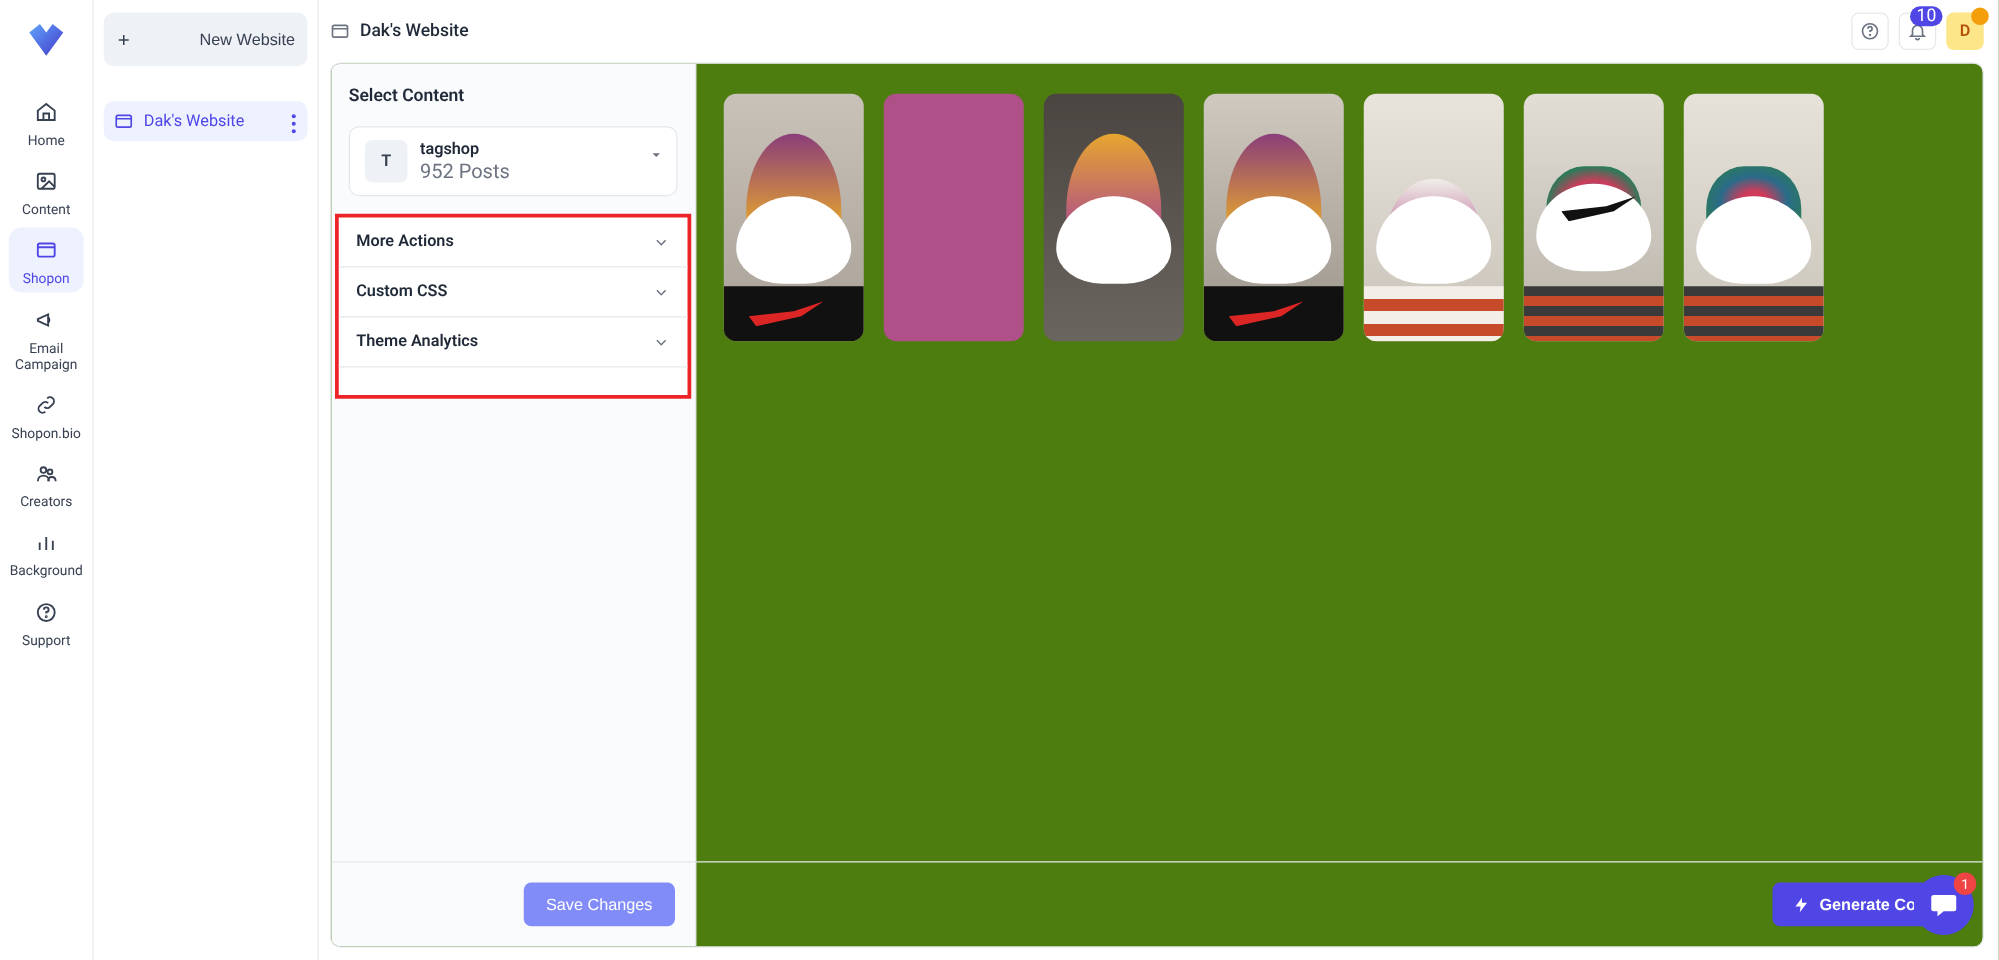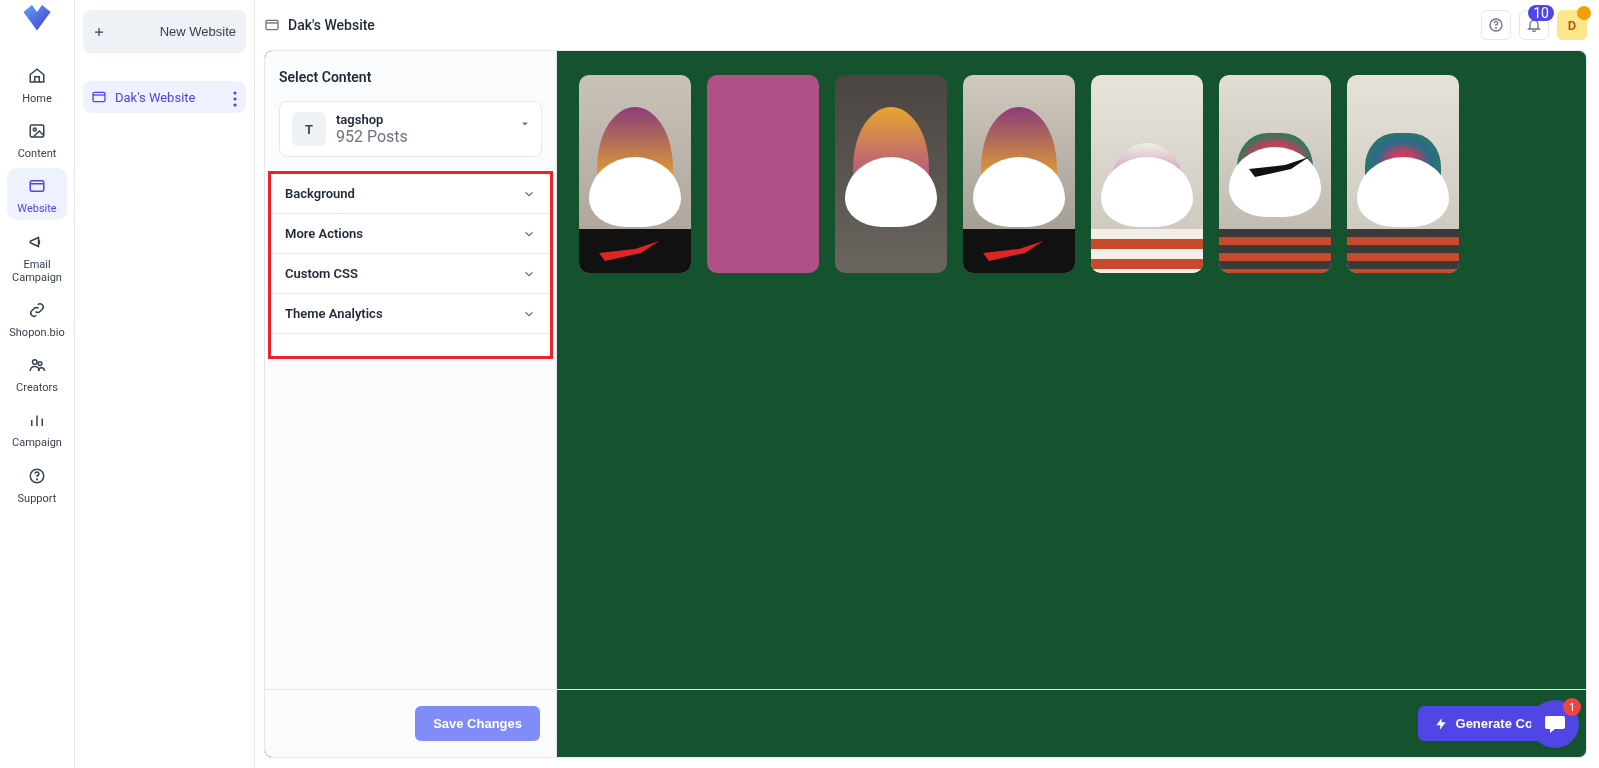--- a/index.html
+++ b/index.html
@@ -1,19 +1,19 @@
 <!DOCTYPE html>
 <html><head>
 <meta charset="utf-8">
 <style>
 * { margin:0; padding:0; box-sizing:border-box; }
 body { font-family:-apple-system,BlinkMacSystemFont,"Segoe UI",Roboto,sans-serif; font-size:13px; color:#1f2937; background:#fff; width:1599px; height:768px; overflow:hidden; position:relative; }
 
 
-.nav-rail { position:absolute; left:0; top:0; width:75px; height:100%; background:#fff; border-right:1px solid #e5e7eb; display:flex; flex-direction:column; align-items:center; gap:4px; }
+.nav-rail { position:absolute; left:0; top:0; width:75px; height:100%; background:#fff; border-right:1px solid #e5e7eb; display:flex; flex-direction:column; align-items:center; padding-top:14px; gap:4px; }
 .logo { width:34px; height:34px; margin-bottom:20px; }
 .nav-item { width:60px; padding:8px 0 4px; display:flex; flex-direction:column; align-items:center; gap:6px; color:#374151; cursor:pointer; border-radius:10px; }
 .nav-item .ic { width:20px; height:20px; display:flex; align-items:center; justify-content:center; color:#374151; }
 .nav-item.active { background:#eef2ff; color:#4f46e5; }
 .nav-item.active .ic { color:#4f46e5; }
 .nav-label { font-size:11px; text-align:center; line-height:1.2; }
 
 
 .proj-col { position:absolute; left:75px; top:0; width:180px; height:100%; background:#fff; border-right:1px solid #e5e7eb; padding:10px 8px; }
 .new-site-btn { width:100%; background:#eef1f6; border:none; border-radius:8px; padding:14px 10px; font-size:13px; color:#374151; display:flex; align-items:center; justify-content:space-between; gap:8px; cursor:pointer; font-weight:500; }
@@ -23,41 +23,41 @@
 
 .topbar { position:absolute; left:264px; right:12px; top:8px; height:34px; display:flex; align-items:center; justify-content:space-between; }
 .topbar-left { display:flex; align-items:center; gap:8px; font-weight:500; font-size:14px; }
 .topbar-right { display:flex; align-items:center; gap:8px; }
 .icon-btn { width:30px; height:30px; border:1px solid #e5e7eb; border-radius:6px; background:#fff; display:flex; align-items:center; justify-content:center; color:#6b7280; position:relative; cursor:pointer; }
 .badge { position:absolute; top:-6px; right:-6px; background:#4f46e5; color:#fff; font-size:14px; border-radius:10px; padding:0 5px; line-height:16px; height:16px; }
 .avatar { width:30px; height:30px; border-radius:6px; background:#fde68a; color:#b45309; display:flex; align-items:center; justify-content:center; font-weight:600; position:relative; }
 .avatar .star { position:absolute; top:-4px; right:-4px; width:14px; height:14px; border-radius:50%; background:#f59e0b; }
 
 
-.workspace { position:absolute; left:264px; right:12px; top:50px; bottom:10px; border:1px solid #e5e7eb; border-radius:8px; display:flex; overflow:hidden; background:#14532d; }
+.workspace { position:absolute; left:264px; right:12px; top:50px; bottom:10px; border:1px solid #e5e7eb; border-radius:8px; display:flex; overflow:hidden; background:#4d7c0f; }
 
 
 .panel { width:292px; border-right:1px solid #e5e7eb; display:flex; flex-direction:column; background:#fafbfc; }
 .panel-head { padding:18px 14px 6px; font-weight:600; font-size:14px; }
 .source-card { margin:10px 14px 14px; background:#fff; border:1px solid #e5e7eb; border-radius:8px; padding:10px 12px; display:flex; align-items:center; gap:10px; position:relative; }
 .source-avatar { width:34px; height:34px; border-radius:6px; background:#eef1f6; display:flex; align-items:center; justify-content:center; font-weight:600; color:#374151; }
 .source-card .chev { position:absolute; right:10px; top:16px; color:#6b7280; }
 
 .highlight-box { border:3px solid #ec2328; margin:0 3px; padding-bottom:22px; background:#fff; }
 .tabs { display:flex; border-bottom:1px solid #e5e7eb; padding:6px 18px 0; gap:20px; }
 .tab { padding:10px 0 10px; font-size:13px; color:#6b7280; cursor:pointer; position:relative; font-weight:500; }
 .tab.active { color:#4f46e5; }
 .tab.active::after { content:""; position:absolute; left:0; right:0; bottom:-1px; height:2px; background:#4f46e5; }
 
 .acc-item { border-bottom:1px solid #e5e7eb; padding:12px 14px; display:flex; align-items:center; justify-content:between; font-weight:600; font-size:13px; cursor:pointer; }
 .acc-item span:first-child { flex:1; }
 .acc-item .chev { color:#6b7280; }
 
 .panel-footer { margin-top:auto; border-top:1px solid #e5e7eb; padding:16px; display:flex; justify-content:flex-end; }
-.save-btn { background:#818cf8; color:#fff; border:none; border-radius:6px; padding:10px 18px; font-size:13px; font-weight:700; cursor:pointer; }
+.save-btn { background:#818cf8; color:#fff; border:none; border-radius:6px; padding:10px 18px; font-size:13px; font-weight:400; cursor:pointer; }
 
 
 .gallery { flex:1; display:flex; flex-direction:column; position:relative; }
 .gallery-strip { display:flex; gap:16px; padding:24px 22px; overflow:hidden; }
 .thumb { width:112px; height:198px; border-radius:10px; flex-shrink:0; background:#e5e7eb; position:relative; overflow:hidden; }
 .thumb .sole { position:absolute; left:10px; right:10px; bottom:46px; height:70px; background:#fff; border-radius:50% 50% 40% 40% / 60% 60% 40% 40%; }
 .thumb .upper { position:absolute; left:18px; right:18px; bottom:90px; height:76px; border-radius:50% 50% 10% 10% / 80% 80% 10% 10%; }
 .thumb .box { position:absolute; left:0; right:0; bottom:0; height:44px; background:#111; }
 .thumb .swoosh { position:absolute; left:20px; bottom:12px; width:60px; height:20px; background:#dc2626; clip-path: polygon(0% 60%, 60% 40%, 100% 0%, 70% 60%, 10% 100%); }
 .thumb.t1 { background:linear-gradient(#c9c2b8,#a8a097); }
@@ -122,21 +122,21 @@
       </span>
     <span class="nav-label">Content</span>
   </div>
   <div class="nav-item active">
     <span class="ic">
         <svg width="18" height="18" viewBox="0 0 24 24" fill="none" stroke="currentColor" stroke-width="2">
           <rect x="3" y="5" width="18" height="14" rx="2"></rect>
           <path d="M3 9 H21"></path>
         </svg>
       </span>
-    <span class="nav-label">Website</span>
+    <span class="nav-label">Shopon</span>
   </div>
   <div class="nav-item">
     <span class="ic">
         <svg width="18" height="18" viewBox="0 0 24 24" fill="none" stroke="currentColor" stroke-width="2">
           <path d="M3 11 L14 6 V18 L3 13 Z"></path>
           <path d="M14 9 A4 4 0 0 1 14 15"></path>
         </svg>
       </span>
     <span class="nav-label">Email Campaign</span>
   </div>
@@ -161,21 +161,21 @@
     <span class="nav-label">Creators</span>
   </div>
   <div class="nav-item">
     <span class="ic">
         <svg width="18" height="18" viewBox="0 0 24 24" fill="none" stroke="currentColor" stroke-width="2">
           <path d="M5 20 V12"></path>
           <path d="M12 20 V6"></path>
           <path d="M19 20 V10"></path>
         </svg>
       </span>
-    <span class="nav-label">Campaign</span>
+    <span class="nav-label">Background</span>
   </div>
   <div class="nav-item">
     <span class="ic">
         <svg width="18" height="18" viewBox="0 0 24 24" fill="none" stroke="currentColor" stroke-width="2">
           <circle cx="12" cy="12" r="9"></circle>
           <path d="M9.5 9 A2.5 2.5 0 1 1 12 11.5 V13"></path>
           <circle cx="12" cy="16.5" r="0.5" fill="currentColor"></circle>
         </svg>
       </span>
     <span class="nav-label">Support</span>
@@ -258,28 +258,20 @@
       </div>
       <span class="chev">
           <svg width="12" height="12" viewBox="0 0 24 24" fill="currentColor">
             <path d="M6 9 L12 15 L18 9 Z"></path>
           </svg>
         </span>
     </div>
 
     <div class="highlight-box">
       <div class="acc-item">
-          <span>Background</span>
-          <span class="chev">
-            <svg width="14" height="14" viewBox="0 0 24 24" fill="none" stroke="currentColor" stroke-width="2">
-              <path d="M6 9 L12 15 L18 9"></path>
-            </svg>
-          </span>
-        </div>
-      <div class="acc-item">
           <span>More Actions</span>
           <span class="chev">
             <svg width="14" height="14" viewBox="0 0 24 24" fill="none" stroke="currentColor" stroke-width="2">
               <path d="M6 9 L12 15 L18 9"></path>
             </svg>
           </span>
         </div>
       <div class="acc-item">
           <span>Custom CSS</span>
           <span class="chev">

